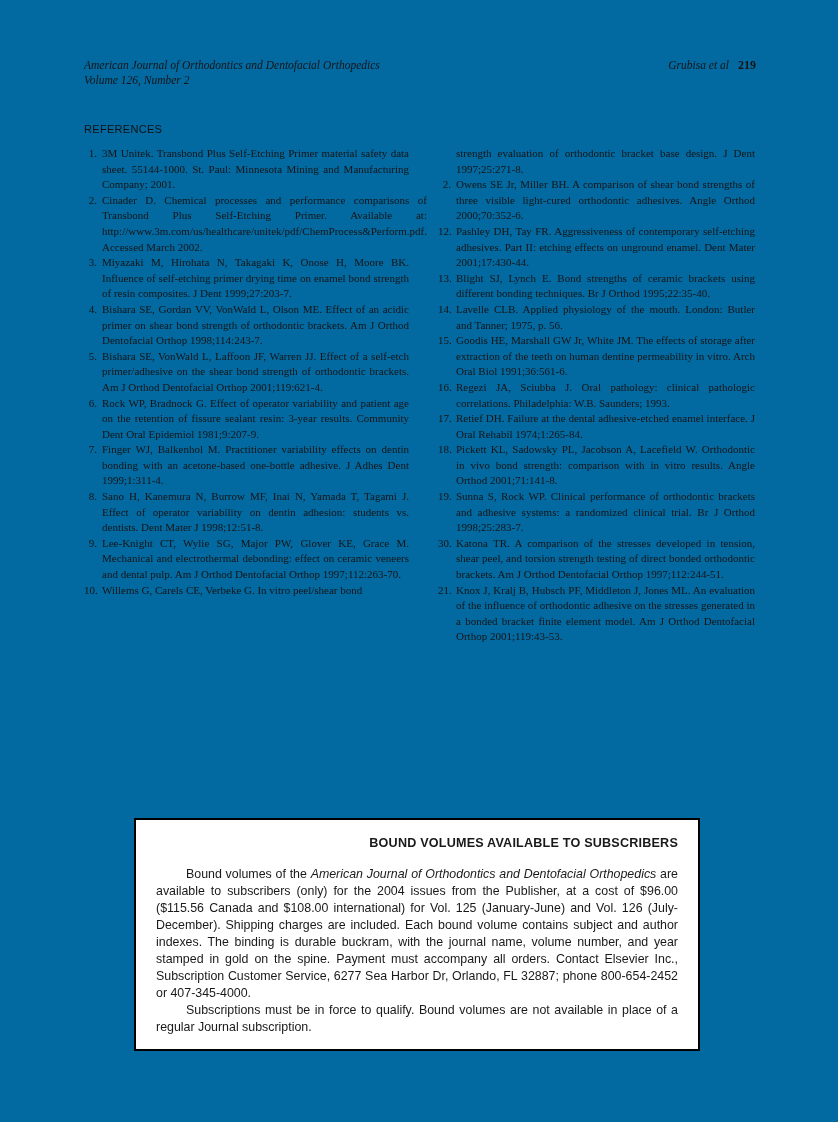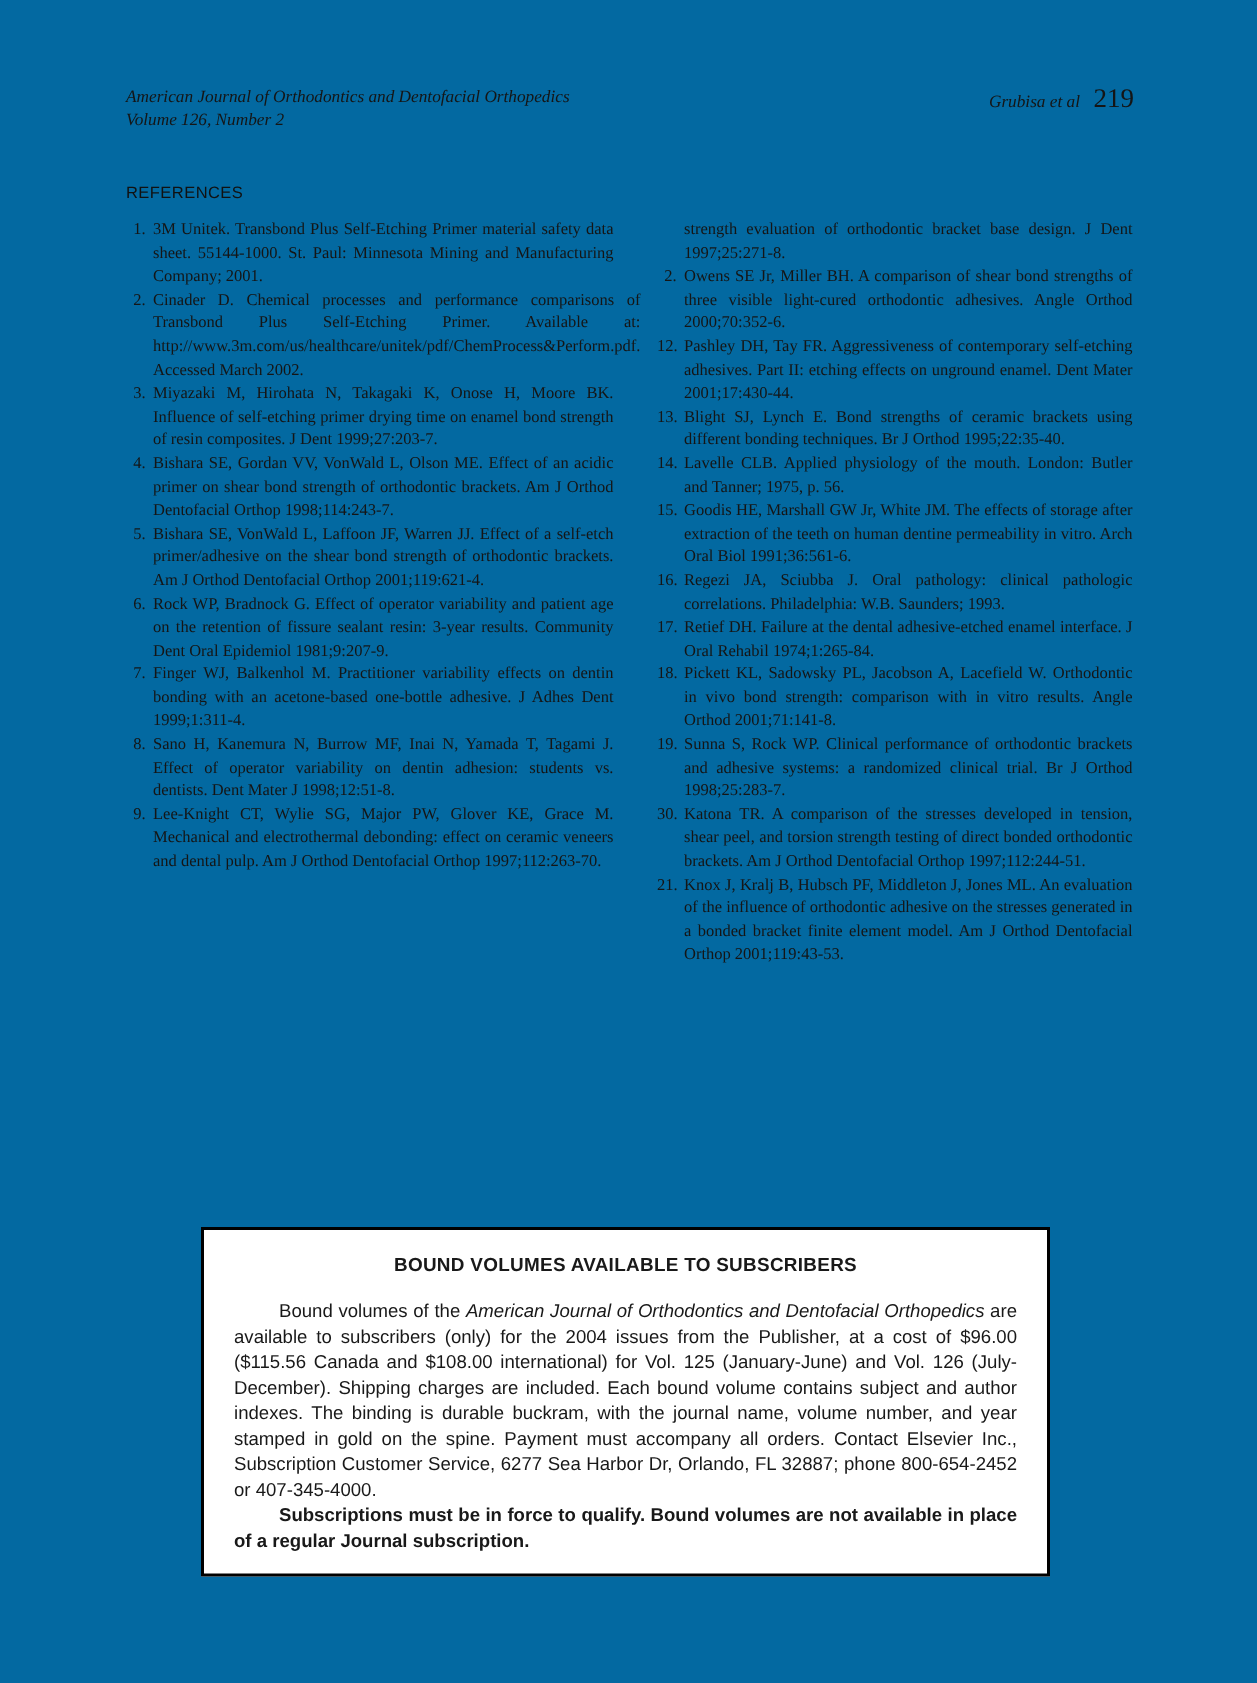--- a/index.html
+++ b/index.html
@@ -12,21 +12,21 @@
   }
   .page { position: absolute; inset: 0; background: #0369a1; }
 
   
   .header {
     position: absolute; top: 58px; left: 84px; right: 82px;
     display: flex; justify-content: space-between; align-items: flex-start;
     font-size: 11.5px; line-height: 15px; font-style: italic;
   }
   .header-right { white-space: nowrap; font-style: italic; }
-  .page-num { font-style: normal; font-weight: normal; font-size: 18px; margin-left: 9px; }
+  .page-num { font-style: normal; font-weight: bold; font-size: 12px; margin-left: 9px; }
 
   
   .refs-heading {
     position: absolute; top: 123px; left: 84px;
     font-family: "Liberation Sans", sans-serif;
     font-weight: normal; font-size: 11px; letter-spacing: 0.3px;
     color: #111;
   }
 
   
@@ -43,26 +43,26 @@
   
   .box {
     position: absolute; top: 818px; left: 134px; width: 566px;
     border: 2px solid #000;
     padding: 15px 20px 13px 20px;
     font-family: "Liberation Sans", sans-serif;
     font-size: 12.4px; line-height: 17px; color: #191919;
     background: #fff;
   }
   .box-title {
-    text-align: center; font-weight: bold; font-size: 12.6px;
+    text-align: right; font-weight: bold; font-size: 12.6px;
     margin-bottom: 14px; letter-spacing: 0.2px;
   }
   .box-para { text-align: justify; text-indent: 30px; overflow-wrap: break-word; }
   .box-para .it { font-style: italic; }
-  .box-para.bold { font-weight: bold; }
+  .box-para.bold { font-weight: normal; }
 </style>
 </head>
 <body>
 
 <div class="page">
 
   <div class="header">
     <div class="header-left">
       <div>American Journal of Orthodontics and Dentofacial Orthopedics</div>
       <div>Volume 126, Number 2</div>
@@ -105,20 +105,24 @@
           <span class="ref-num">7.</span>
           <span class="ref-text">Finger WJ, Balkenhol M. Practitioner variability effects on dentin bonding with an acetone-based one-bottle adhesive. J Adhes Dent 1999;1:311-4.</span>
         </div>
       <div class="ref">
           <span class="ref-num">8.</span>
           <span class="ref-text">Sano H, Kanemura N, Burrow MF, Inai N, Yamada T, Tagami J. Effect of operator variability on dentin adhesion: students vs. dentists. Dent Mater J 1998;12:51-8.</span>
         </div>
       <div class="ref">
           <span class="ref-num">9.</span>
           <span class="ref-text">Lee-Knight CT, Wylie SG, Major PW, Glover KE, Grace M. Mechanical and electrothermal debonding: effect on ceramic veneers and dental pulp. Am J Orthod Dentofacial Orthop 1997;112:263-70.</span>
+        </div>
+      <div class="ref">
+          <span class="ref-num">10.</span>
+          <span class="ref-text">Willems G, Carels CE, Verbeke G. In vitro peel/shear bond</span>
         </div>
     </div>
 
     <div class="col right">
       <div class="ref">
           <span class="ref-num"></span>
           <span class="ref-text">strength evaluation of orthodontic bracket base design. J Dent 1997;25:271-8.</span>
         </div>
       <div class="ref">
           <span class="ref-num">2.</span>

